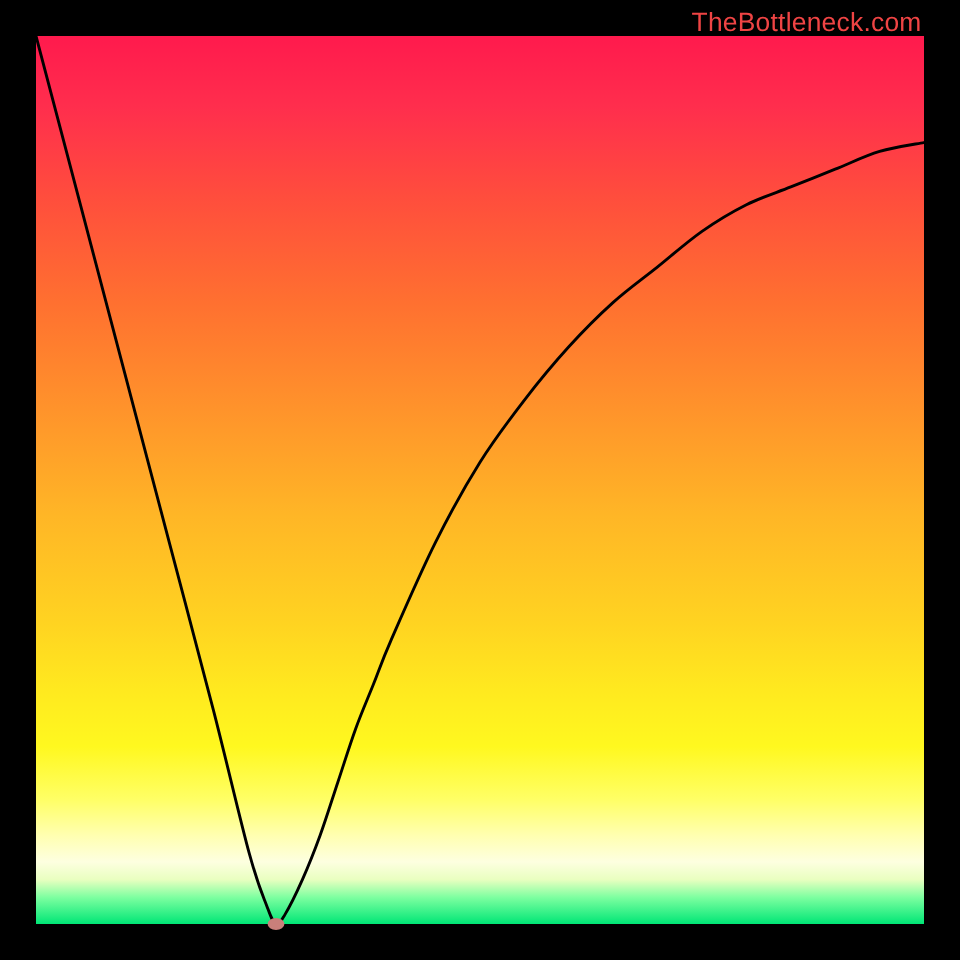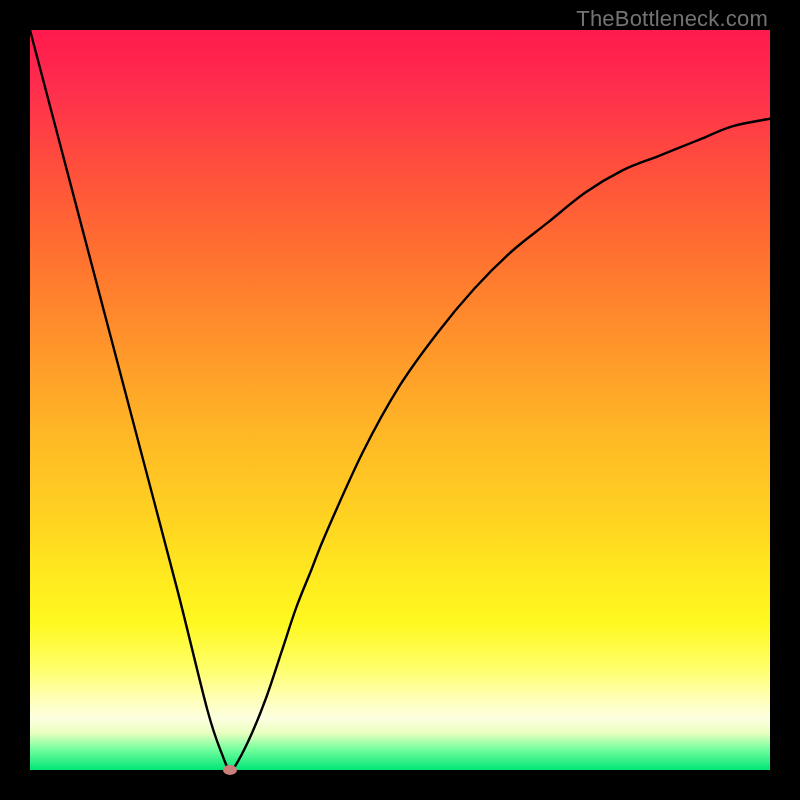--- a/index.html
+++ b/index.html
@@ -33,21 +33,21 @@
       #7dffa0 97%,
       #00e676 100%
     );
   }
   .watermark {
     position: absolute;
     top: 6px;
     right: 32px;
     font-family: Arial, Helvetica, sans-serif;
     font-size: 22px;
-    color: #737373;
+    color: #ef4444;
     letter-spacing: 0.2px;
     font-weight: 500;
   }
   svg.curve {
     position: absolute;
     left: 0;
     top: 0;
     width: 740px;
     height: 740px;
   }

